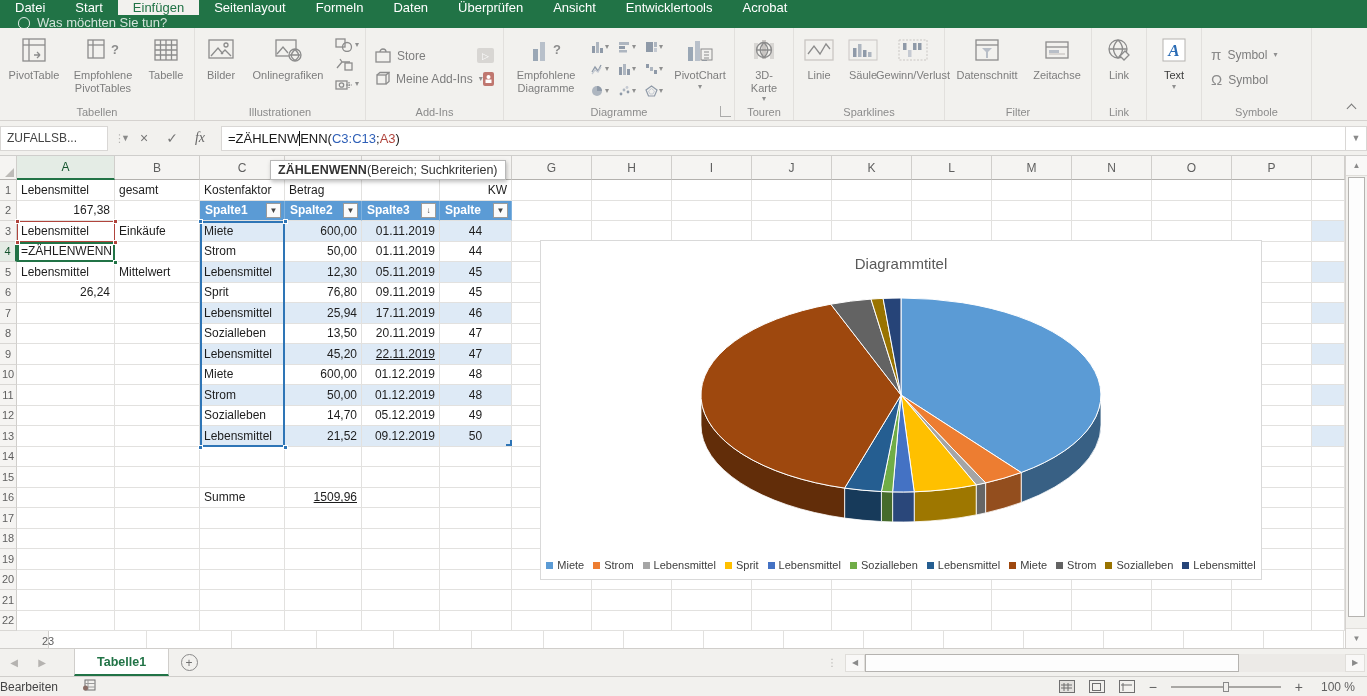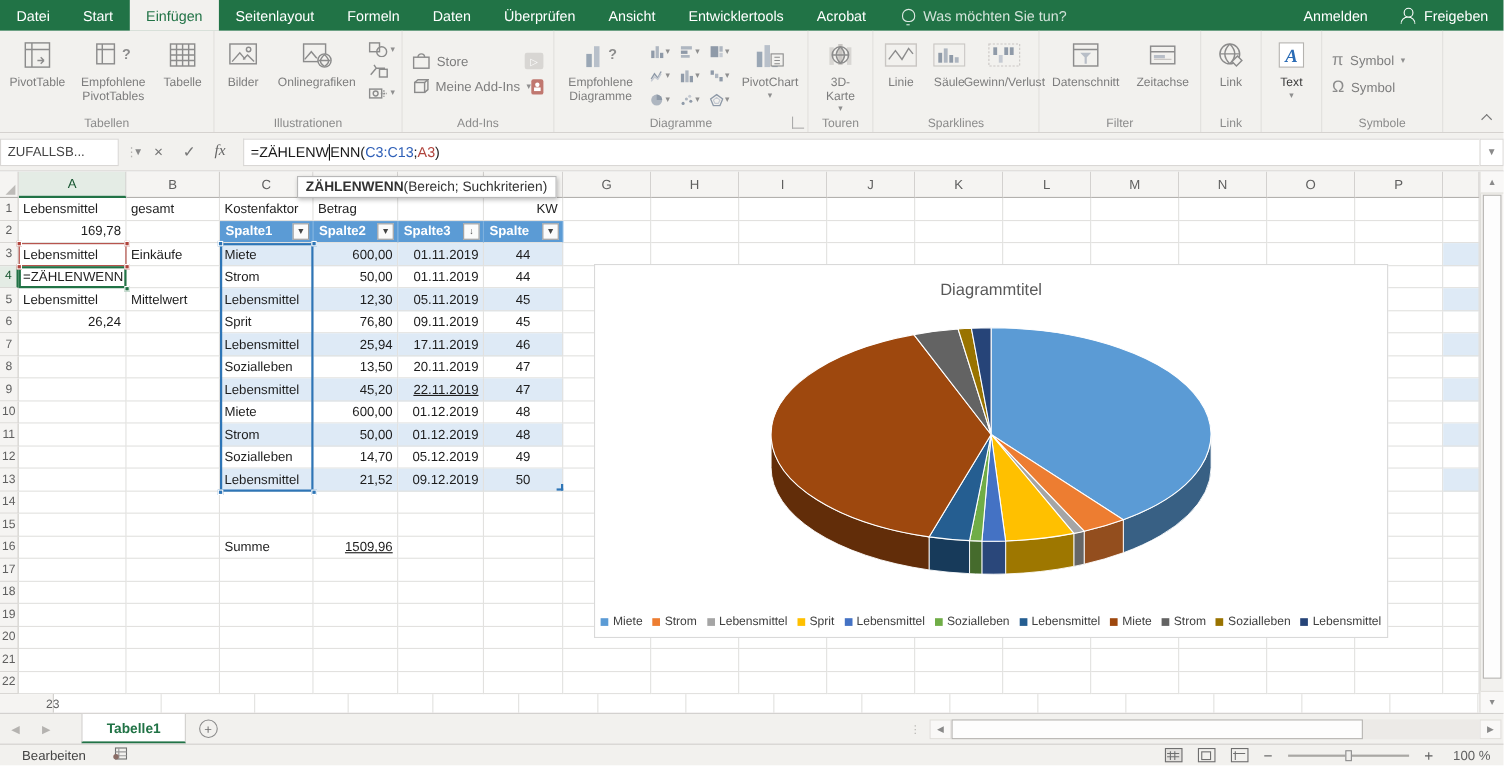--- a/index.html
+++ b/index.html
@@ -1,20 +1,20 @@
 <!DOCTYPE html>
 <html><head>
 <meta charset="utf-8">
 <style>
   * { margin:0; padding:0; box-sizing:border-box; }
   html,body { width:1367px; height:696px; overflow:hidden; }
   body { font-family:"Liberation Sans", sans-serif; background:#fff; position:relative; font-size:12px; color:#262626; }
 
   
-  .titlebar { position:absolute; top:0; left:0; width:1367px; height:28px; background:#217346; display:flex; align-items:stretch; color:#fff; }
+  .titlebar { position:absolute; top:0; left:0; width:1367px; height:28px; background:#217346; display:flex; align-items:stretch; color:#fff;flex-direction:column; }
   .rtab { display:flex; align-items:center; padding:0 15px; font-size:13px; cursor:default; white-space:nowrap; }
   .rtab.active { background:#f2f1ee; color:#217346; }
   .tellme { display:flex; align-items:center; gap:7px; margin-left:18px; color:rgba(255,255,255,.8); font-size:13px; }
   .bulb { width:12px; height:12px; border:1.4px solid rgba(255,255,255,.85); border-radius:50% 50% 42% 42%; position:relative; }
   .bulb:after { content:""; position:absolute; left:3px; bottom:-4px; width:3px; height:3px; border-bottom:1.4px solid rgba(255,255,255,.85); }
   .tb-right { margin-left:auto; display:flex; align-items:stretch; }
   .signin { display:flex; align-items:center; padding:0 16px; font-size:13px; }
   .share { display:flex; align-items:center; gap:7px; padding:0 14px; font-size:13px; }
   .persona { width:14px; height:14px; position:relative; }
   .persona:before { content:""; position:absolute; top:0; left:3px; width:7px; height:7px; border:1.3px solid #fff; border-radius:50%; }
@@ -90,21 +90,21 @@
   .addsheet { width:40px; display:flex; align-items:center; justify-content:center; }
   .pluscirc { width:17px; height:17px; border:1px solid #8a8a8a; border-radius:50%; color:#6f6f6f; font-size:12px; display:flex; align-items:center; justify-content:center; }
   .tdots { display:flex; align-items:center; color:#b5b3b0; font-size:10px; margin-left:auto; padding:0 8px; }
   .hsb { display:flex; align-items:center; width:520px; margin-right:2px; }
   .hsb .harr { width:20px; height:18px; display:flex; align-items:center; justify-content:center; color:#8a8a8a; font-size:8px; background:#f9f8f7; border:1px solid #e0deda; }
   .hsb .htrack { flex:1; height:18px; background:#eceae7; position:relative; }
   .hsb .hthumb { position:absolute; top:0; left:0; width:78%; height:18px; background:#fdfdfd; border:1px solid #b5b3b0; }
 
   
   .statusbar { position:absolute; top:676px; left:0; width:1367px; height:20px; background:#f2f1ee; border-top:1px solid #d0cecb; display:flex; align-items:center; font-size:12px; color:#444; }
-  .sb-left { padding-left:20px; display:flex; align-items:center; gap:24px; }
+  .sb-left { padding-left:0; display:flex; align-items:center; gap:24px; }
   .sb-right { margin-left:auto; display:flex; align-items:center; gap:14px; padding-right:12px; color:#616161; }
   .viewic { width:16px; height:13px; border:1.2px solid #6f6f6f; position:relative; }
   .zoomtrack { width:110px; height:2px; background:#a9a7a4; position:relative; }
   .zoomnotch { position:absolute; left:50%; top:-3px; width:1px; height:8px; background:#a9a7a4; }
   .zoomthumb { position:absolute; left:calc(50% - 3px); top:-4px; width:6px; height:10px; background:#f2f1ee; border:1px solid #8a8a8a; }
   .zlabel { min-width:38px; text-align:right; }
 </style>
 </head>
 <body>
 
@@ -550,21 +550,21 @@
         <div class="cell" style="width: 80px;"></div>
         <div class="cell" style="width: 80px;"></div>
         <div class="cell" style="width: 80px;"></div>
         <div class="cell" style="width: 80px;"></div>
         <div class="cell" style="width: 80px;"></div>
         <div class="cell" style="width: 33px;"></div>
       </div>
       <div class="grow">
         <div class="rnum" style="width: 17px;">2</div>
         <div class="cell num" style="width: 98px; justify-content: flex-end;">
-          <span>169,78</span>
+          <span>167,38</span>
         </div>
         <div class="cell" style="width: 85px;"></div>
         <div class="cell th" style="width: 85px;">
           <span>Spalte1</span>
           <span class="fbox">▼</span>
         </div>
         <div class="cell th" style="width: 77px;">
           <span>Spalte2</span>
           <span class="fbox">▼</span>
         </div>

